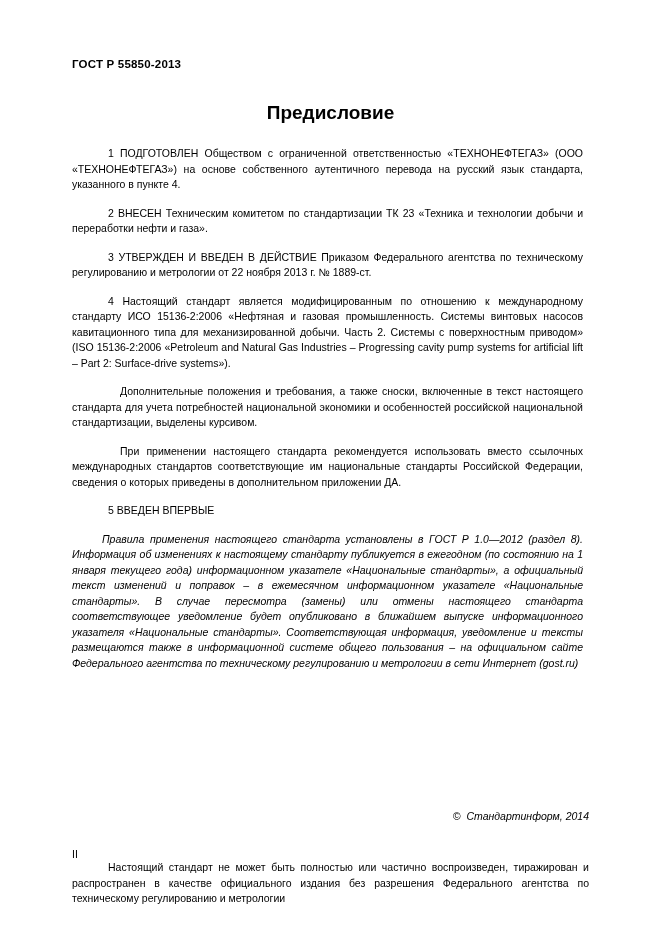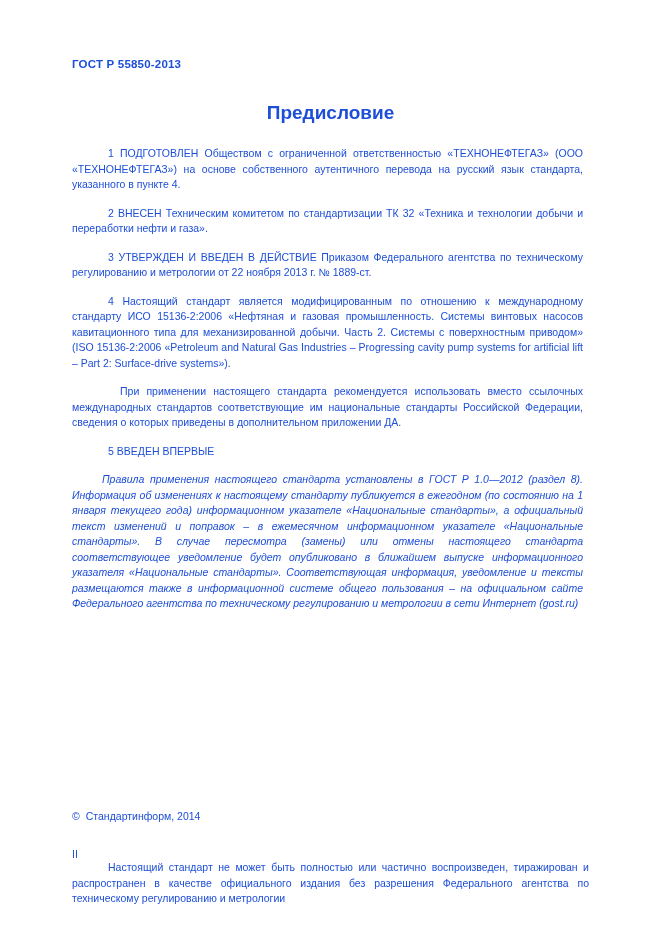--- a/index.html
+++ b/index.html
@@ -6,21 +6,21 @@
     margin: 0;
     padding: 0;
     background: #ffffff;
   }
   .page {
     position: relative;
     width: 661px;
     height: 935px;
     background: #ffffff;
     font-family: "Liberation Sans", sans-serif;
-    color: #1d4ed8;
+    color: #000000;
     overflow: hidden;
   }
   .content {
     position: absolute;
     left: 72px;
     top: 58px;
     width: 517px;
   }
   .doc-code {
     font-size: 11.5px;
@@ -44,21 +44,22 @@
   }
   p.para.italic {
     font-style: italic;
   }
   .copyright {
     position: absolute;
     left: 72px;
     top: 810px;
     width: 517px;
     font-size: 10.5px;
-    text-align: left;
+    text-align: right;
+    font-style: italic;
   }
   .copyright .sym {
     margin-right: 6px;
   }
   .bottom-note {
     position: absolute;
     left: 72px;
     top: 860px;
     width: 517px;
     font-size: 10.5px;
@@ -76,23 +77,24 @@
 </head>
 <body>
 
 <div class="page">
 
   <div class="content">
     <div class="doc-code">ГОСТ Р 55850-2013</div>
     <div class="doc-title">Предисловие</div>
 
     <p class="para">1 ПОДГОТОВЛЕН Обществом с ограниченной ответственностью «ТЕХНОНЕФТЕГАЗ» (ООО «ТЕХНОНЕФТЕГАЗ») на основе собственного аутентичного перевода на русский язык стандарта, указанного в пункте 4.</p>
-    <p class="para">2 ВНЕСЕН Техническим комитетом по стандартизации ТК 32 «Техника и технологии добычи и переработки нефти и газа».</p>
+    <p class="para">2 ВНЕСЕН Техническим комитетом по стандартизации ТК 23 «Техника и технологии добычи и переработки нефти и газа».</p>
     <p class="para">3 УТВЕРЖДЕН И ВВЕДЕН В ДЕЙСТВИЕ Приказом Федерального агентства по техническому регулированию и метрологии от 22 ноября 2013 г. № 1889-ст.</p>
     <p class="para">4 Настоящий стандарт является модифицированным по отношению к международному стандарту ИСО 15136-2:2006 «Нефтяная и газовая промышленность. Системы винтовых насосов кавитационного типа для механизированной добычи. Часть 2. Системы с поверхностным приводом» (ISO 15136-2:2006 «Petroleum and Natural Gas Industries – Progressing cavity pump systems for artificial lift – Part 2: Surface-drive systems»).</p>
+    <p class="para" style="text-indent:48px;">Дополнительные положения и требования, а также сноски, включенные в текст настоящего стандарта для учета потребностей национальной экономики и особенностей российской национальной стандартизации, выделены курсивом.</p>
     <p class="para" style="text-indent:48px;">При применении настоящего стандарта рекомендуется использовать вместо ссылочных международных стандартов соответствующие им национальные стандарты Российской Федерации, сведения о которых приведены в дополнительном приложении ДА.</p>
     <p class="para">5 ВВЕДЕН ВПЕРВЫЕ</p>
     <p class="para italic" style="text-indent:30px; margin-top:12px;">Правила применения настоящего стандарта установлены в ГОСТ Р 1.0—2012 (раздел 8). Информация об изменениях к настоящему стандарту публикуется в ежегодном (по состоянию на 1 января текущего года) информационном указателе «Национальные стандарты», а официальный текст изменений и поправок – в ежемесячном информационном указателе «Национальные стандарты». В случае пересмотра (замены) или отмены настоящего стандарта соответствующее уведомление будет опубликовано в ближайшем выпуске информационного указателя «Национальные стандарты». Соответствующая информация, уведомление и тексты размещаются также в информационной системе общего пользования – на официальном сайте Федерального агентства по техническому регулированию и метрологии в сети Интернет (gost.ru)</p>
   </div>
 
   <div class="copyright">
     <span class="sym">©</span><span>Стандартинформ, 2014</span>
   </div>
 
   <div class="bottom-note">Настоящий стандарт не может быть полностью или частично воспроизведен, тиражирован и распространен в качестве официального издания без разрешения Федерального агентства по техническому регулированию и метрологии</div>

